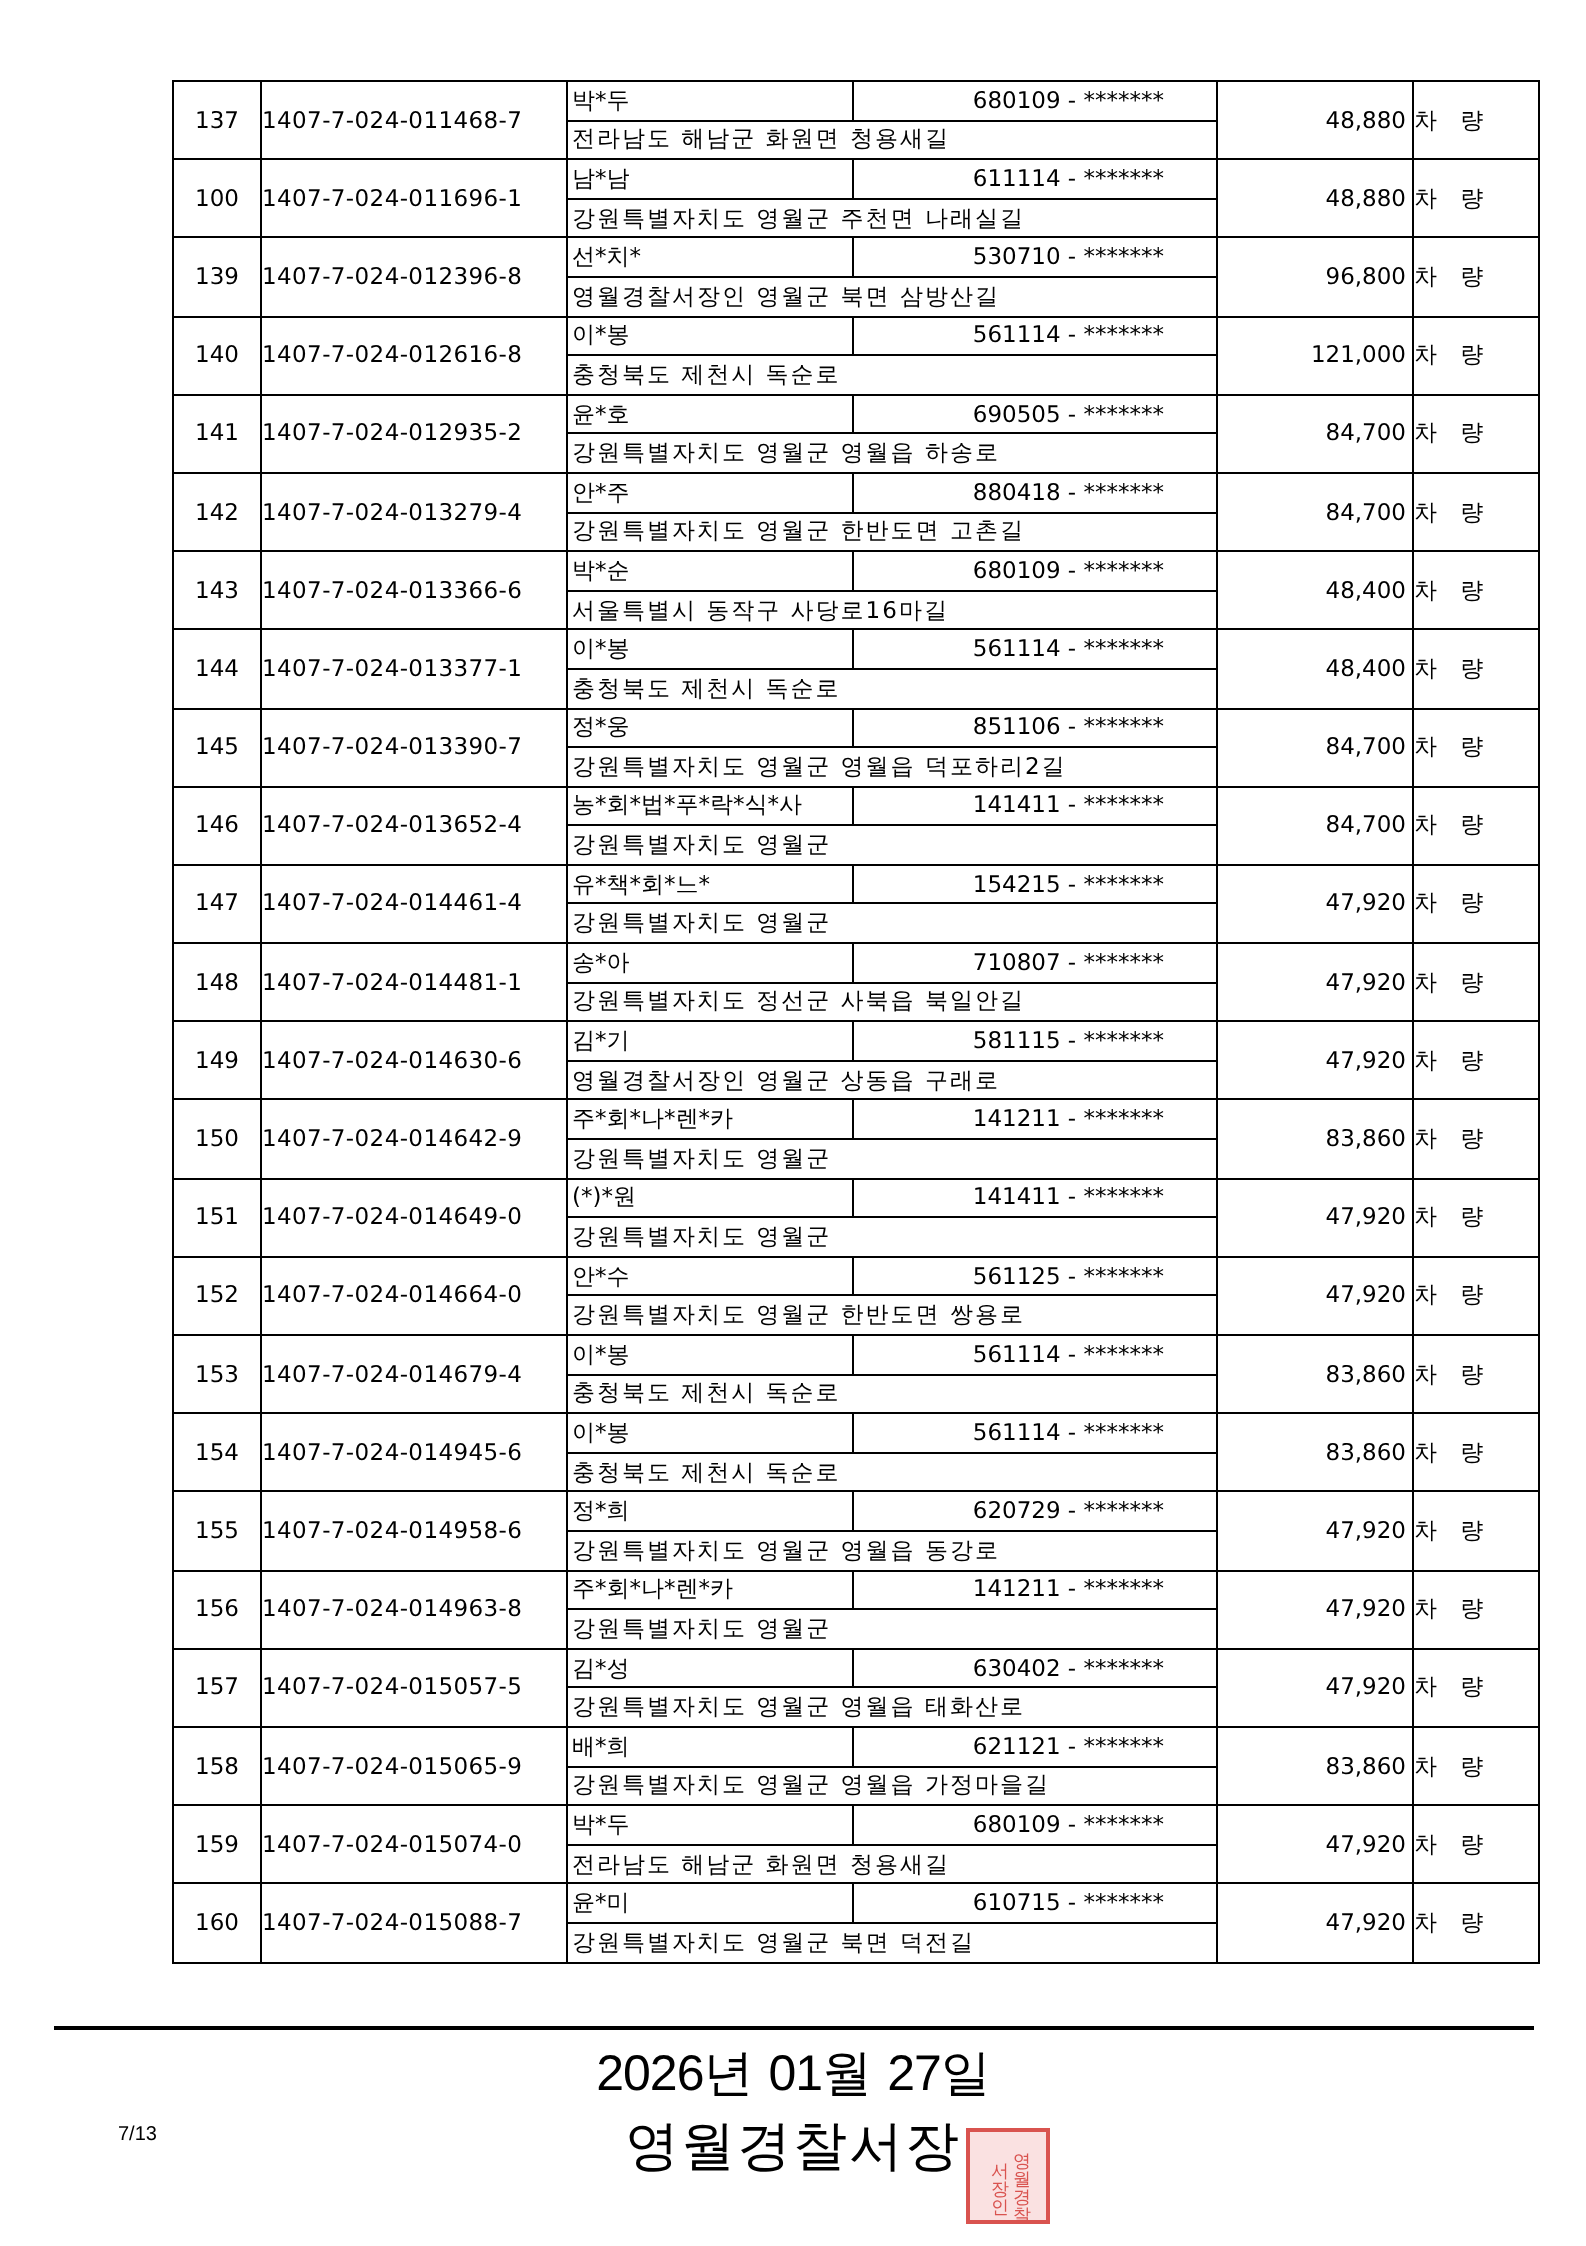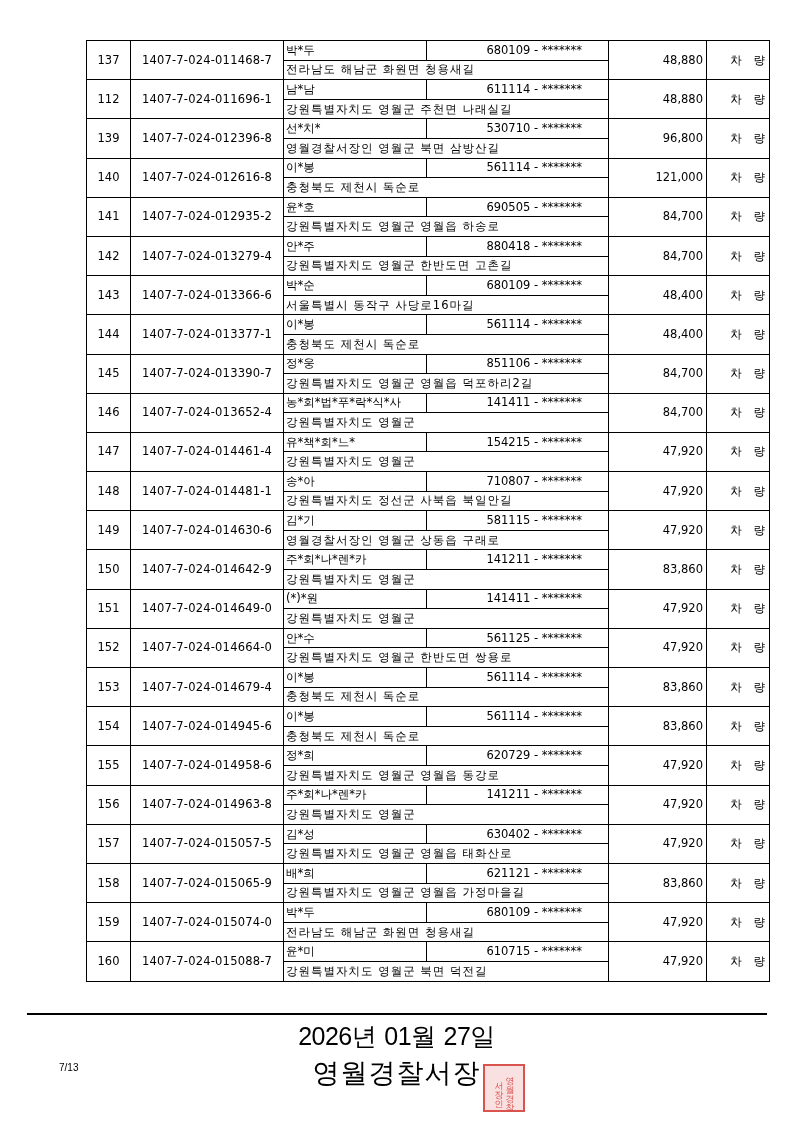--- a/index.html
+++ b/index.html
@@ -1,25 +1,25 @@
 <!DOCTYPE html>
 <html><head>
 <meta charset="utf-8">
 <style>
   html, body { margin:0; padding:0; background:#ffffff; }
   body { width:793px; height:1123px; position:relative; overflow:hidden; font-family:"DejaVu Sans", sans-serif; color:#000; }
   .tbl { position:absolute; left:86px; top:40px; width:653px; border-collapse:collapse; table-layout:fixed;padding-left:15px; }
   .tbl td { border:1px solid #000; padding:0; font-size:11.5px; height:18.6px; line-height:17px; white-space:nowrap; overflow:hidden; }
   .c-no { width:43px; text-align:center; }
-  .c-id { width:152px; text-align:center; letter-spacing:0.2px;margin-left:19px; }
+  .c-id { width:152px; letter-spacing:0.2px;margin-left:19px; }
   .c-name { width:140px; padding-left:2px !important; }
   .c-rrn { width:155px; text-align:right; padding-right:26px !important; }
   .c-addr { padding-left:2px !important; letter-spacing:1px; }
   .c-amt { width:94px; text-align:right; padding-right:3px !important; }
-  .c-type { width:62px; text-align:right; letter-spacing:4px; }
+  .c-type { width:62px; text-align:left; letter-spacing:4px; }
   .footer-rule { position:absolute; left:27px; top:1013px; width:740px; height:2px; background:#000; }
   .date { position:absolute; left:0; width:793px; top:1020px; text-align:center; font-family:"Liberation Sans", sans-serif; font-size:25px; letter-spacing:-0.5px; }
   .date span { margin:0 4px; }
   .sign { position:absolute; left:0; width:755px; top:1055px; text-align:center; font-family:"Liberation Sans", sans-serif; font-size:27px; letter-spacing:1px; padding-left:38px; box-sizing:border-box; }
   .page-no { position:absolute; left:59px; top:1062px; font-size:10px; font-family:"Liberation Sans", sans-serif; }
   .seal { position:absolute; left:483px; top:1064px; width:42px; height:48px; border:2px solid #d9534f; background:rgba(240,170,170,0.35); box-sizing:border-box; color:#d9534f; font-size:9px; line-height:11px; display:flex; flex-wrap:wrap; align-content:center; justify-content:center; text-align:center; writing-mode:vertical-rl; }
 </style>
 </head>
 <body>
 
@@ -31,21 +31,21 @@
     <td class="c-name">박*두</td>
     <td class="c-rrn">680109 - *******</td>
     <td class="c-amt" rowspan="2">48,880</td>
     <td class="c-type" rowspan="2">차 량</td>
   </tr>
   <tr>
     <td class="c-addr" colspan="2">전라남도 해남군 화원면 청용새길</td>
   </tr>
 
   <tr>
-    <td class="c-no" rowspan="2">112</td>
+    <td class="c-no" rowspan="2">100</td>
     <td class="c-id" rowspan="2">1407-7-024-011696-1</td>
     <td class="c-name">남*남</td>
     <td class="c-rrn">611114 - *******</td>
     <td class="c-amt" rowspan="2">48,880</td>
     <td class="c-type" rowspan="2">차 량</td>
   </tr>
   <tr>
     <td class="c-addr" colspan="2">강원특별자치도 영월군 주천면 나래실길</td>
   </tr>
 

